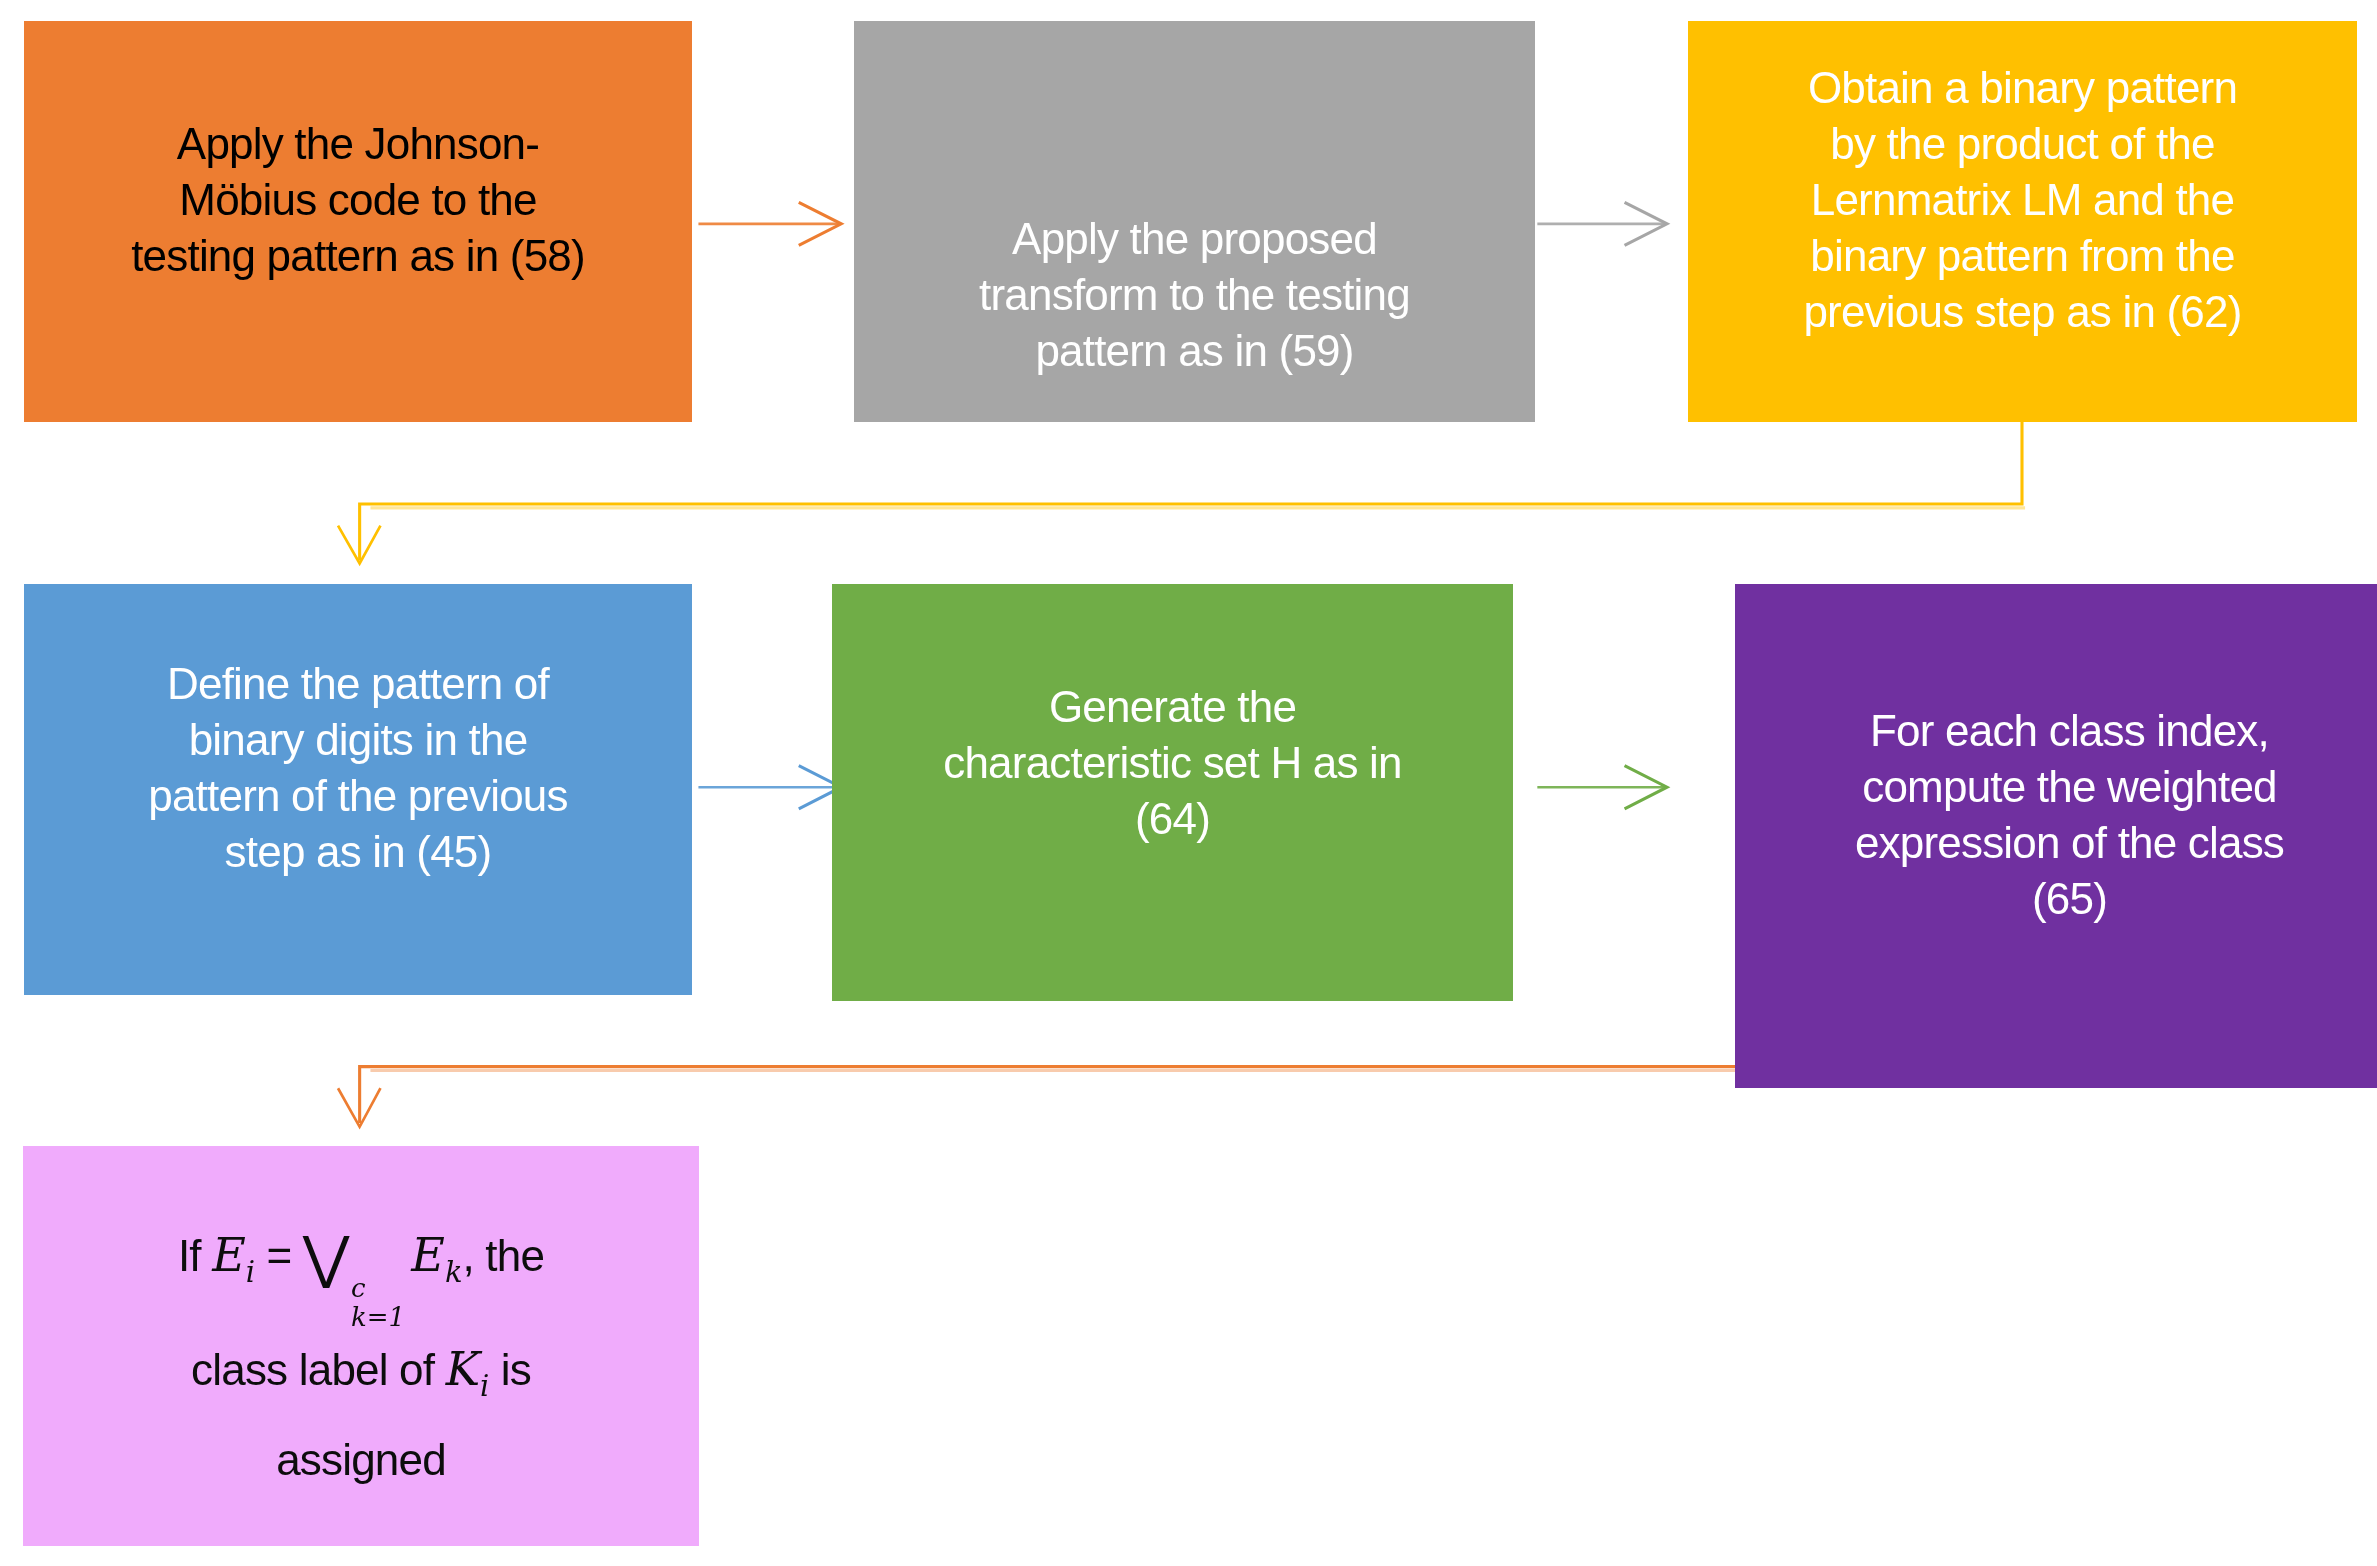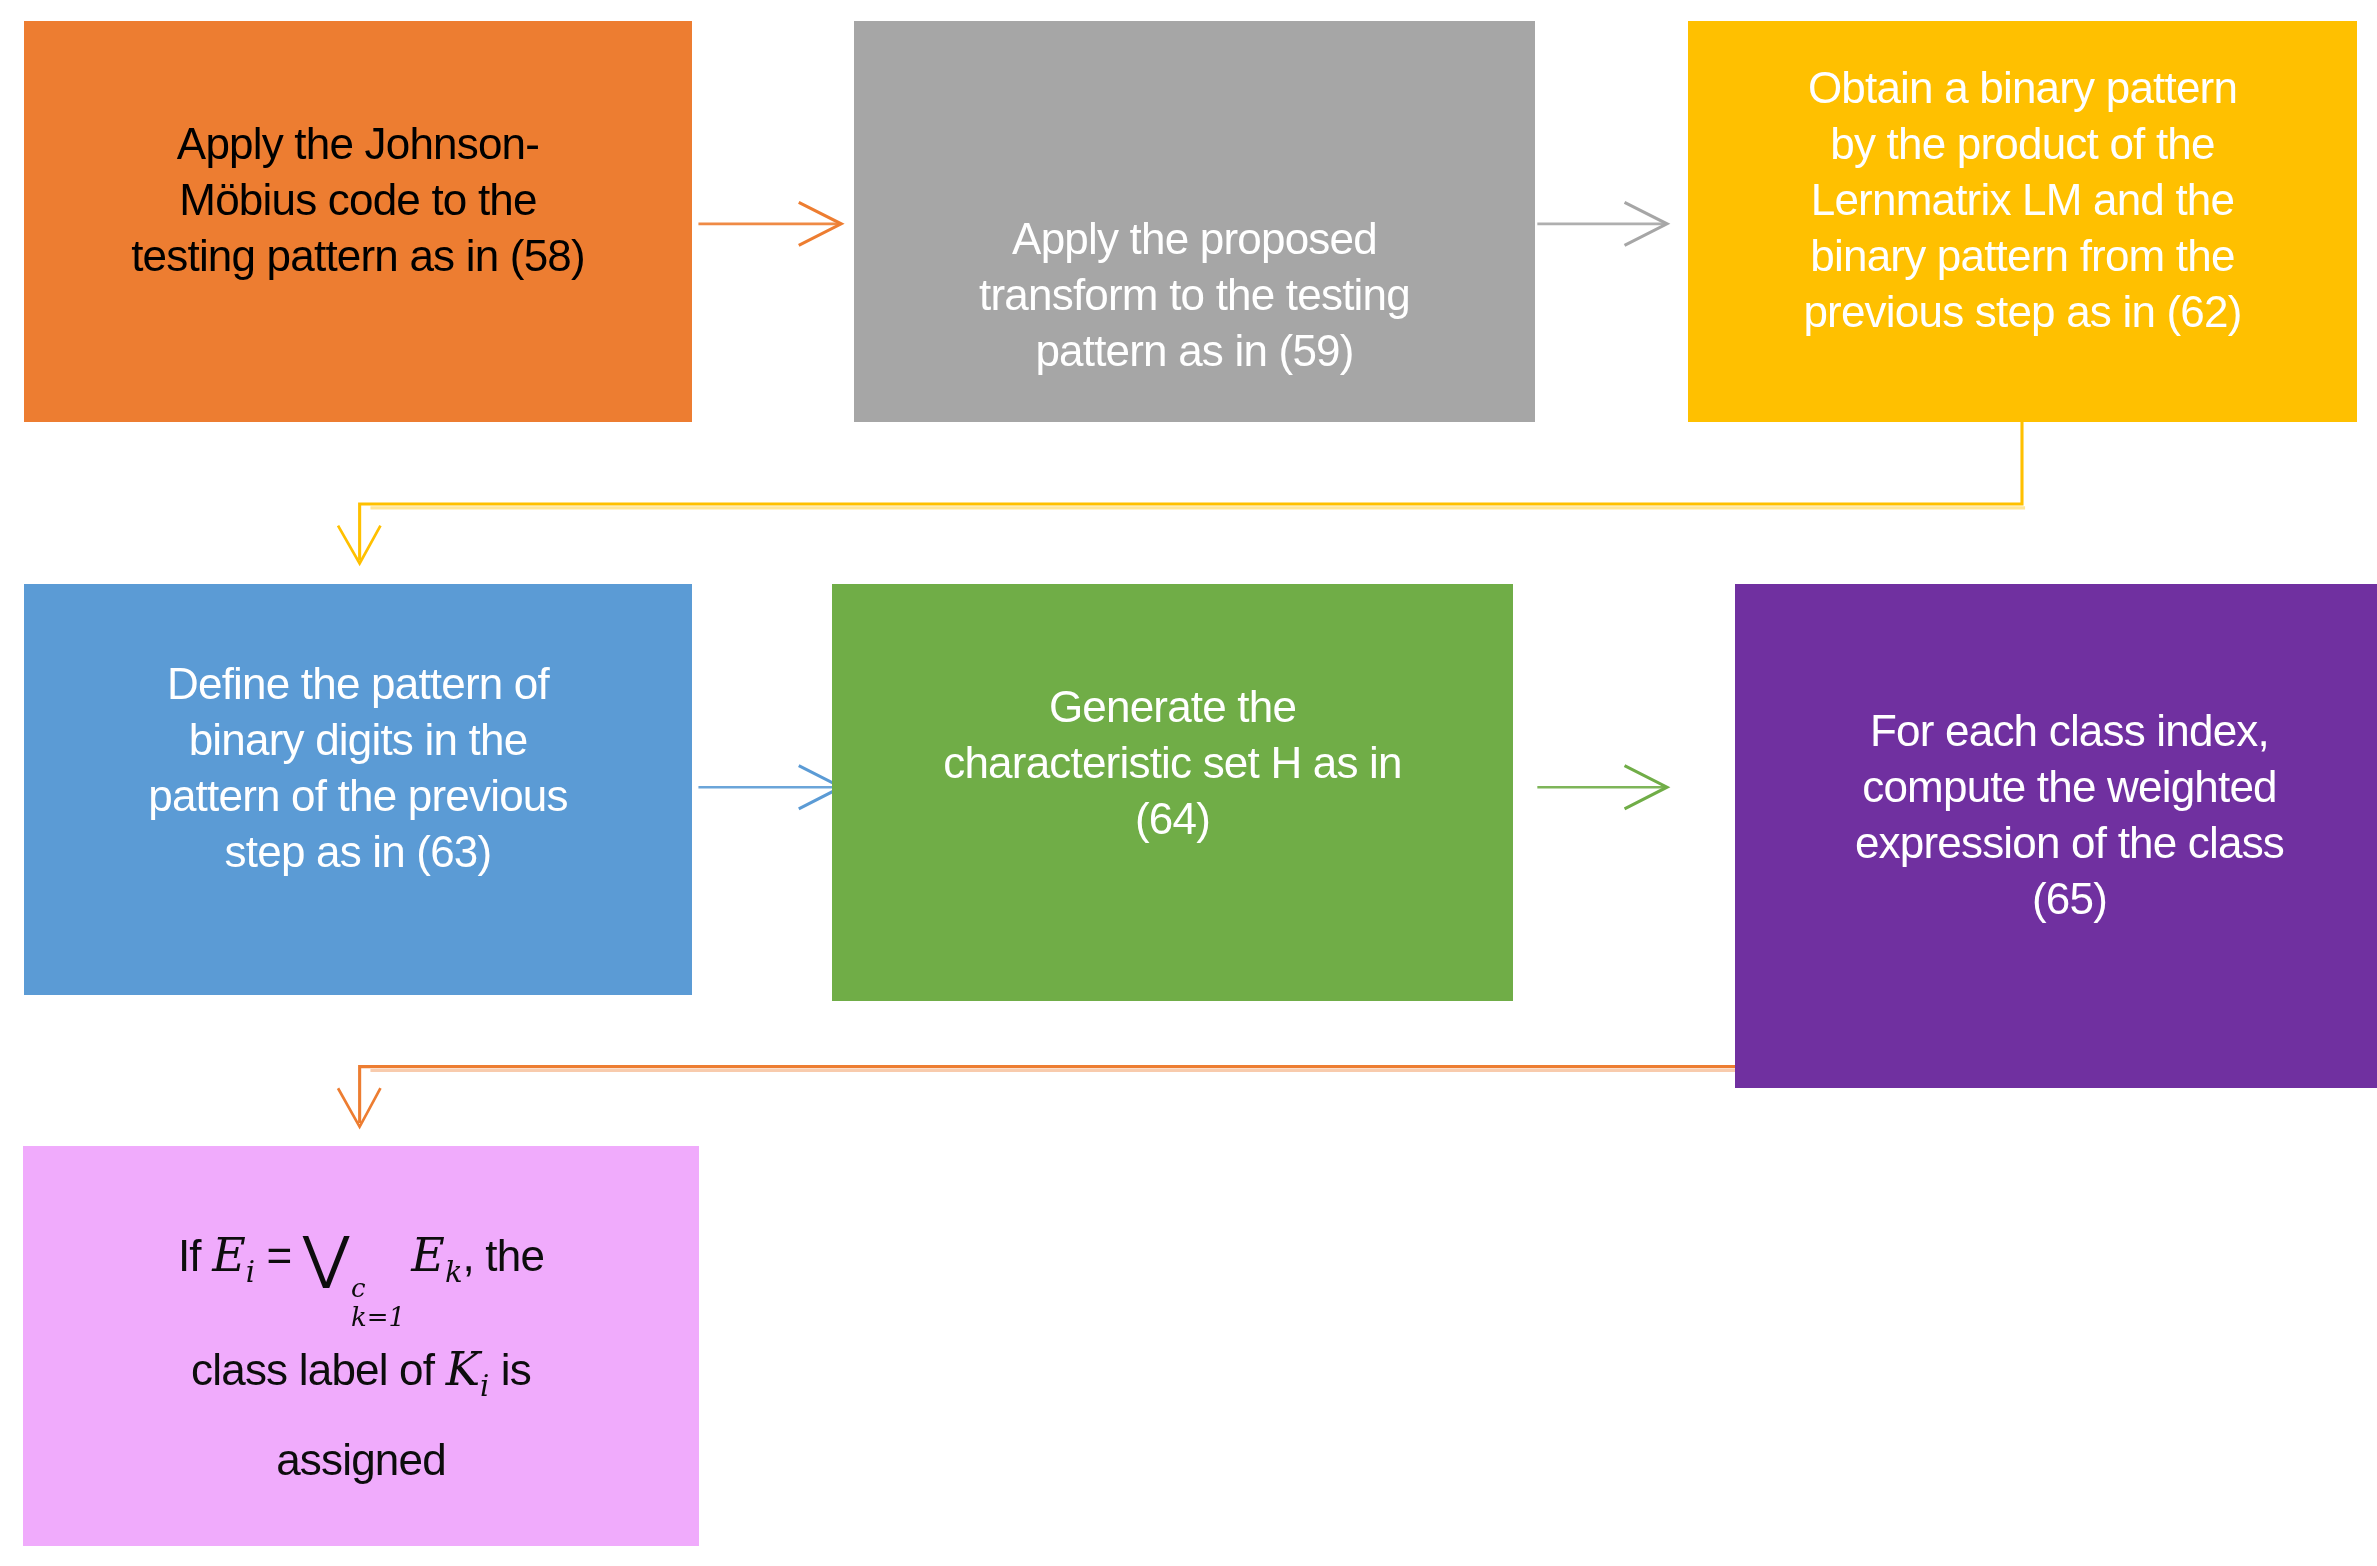--- a/index.html
+++ b/index.html
@@ -116,21 +116,21 @@
 by the product of the
 Lernmatrix LM and the
 binary pattern from the
 previous step as in (62)</div>
   </div>
 
   <div class="box b4" style="background: rgb(91, 155, 213); color: rgb(255, 255, 255);">
     <div class="box-text">Define the pattern of
 binary digits in the
 pattern of the previous
-step as in (63)</div>
+step as in (45)</div>
   </div>
 
   <div class="box b5" style="background: rgb(112, 173, 71); color: rgb(255, 255, 255);">
     <div class="box-text">Generate the
 characteristic set H as in
 (64)</div>
   </div>
 
   <div class="box b6" style="background: rgb(112, 48, 160); color: rgb(255, 255, 255);">
     <div class="box-text">For each class index,

